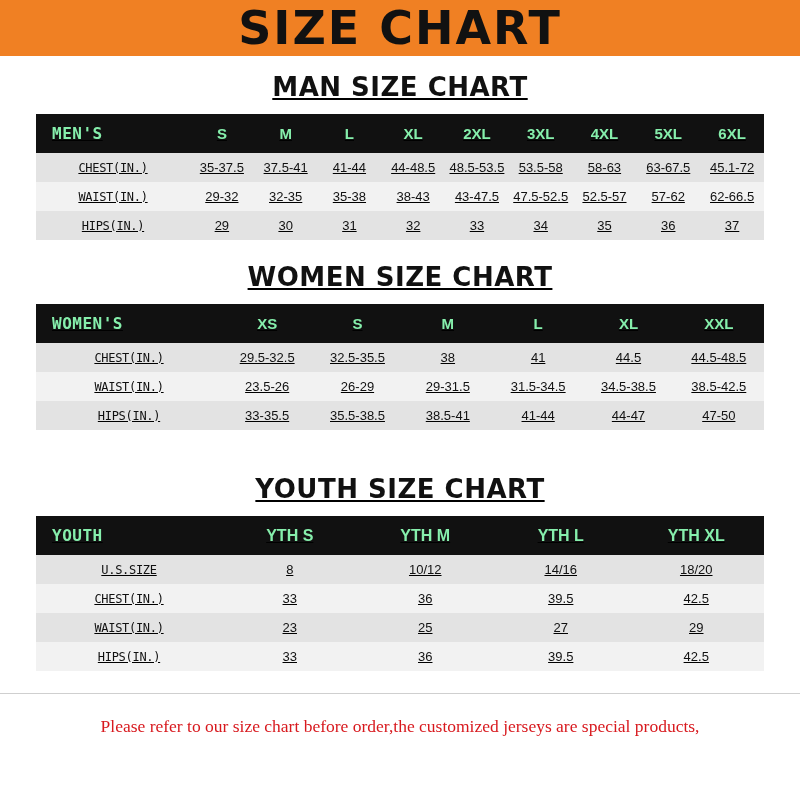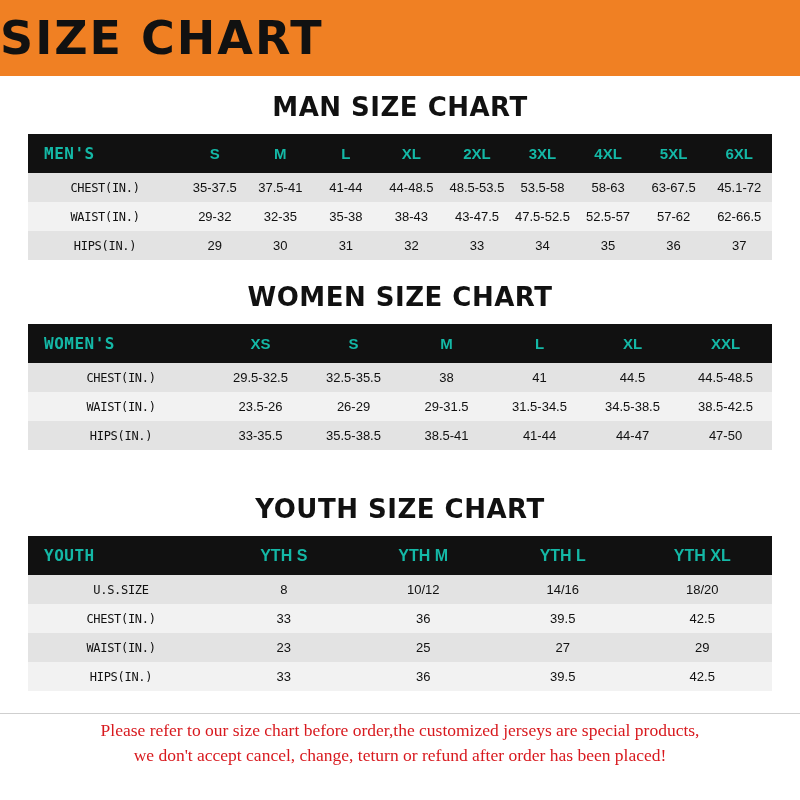--- a/index.html
+++ b/index.html
@@ -15,36 +15,38 @@
   }
   .page {
     width: 800px;
     height: 800px;
     position: relative;
     background: #ffffff;
     box-sizing: border-box;
   }
   .banner {
     width: 100%;
-    height: 76px;
+    height: 56px;
     background: #f08023;
     display: flex;
     align-items: center;
+    justify-content: center;
   }
   .banner-title {
     font-family: "DejaVu Sans", sans-serif;
     font-weight: bold;
     font-size: 46px;
     letter-spacing: 2px;
     color: #111111;
     line-height: 1;
   }
   .content {
-    padding: 0 28px;
+    padding: 0 36px;
     box-sizing: border-box;
+    text-decoration: underline;
   }
   .section-title {
     text-align: center;
     font-family: "DejaVu Sans", sans-serif;
     font-weight: bold;
     font-size: 26px;
     color: #111111;
     letter-spacing: 0.5px;
   }
   .t-man { margin-top: 16px; margin-bottom: 12px; }
@@ -60,21 +62,21 @@
     text-align: center;
     font-size: 13px;
     color: #111111;
     padding: 7px 2px;
     font-family: "Liberation Sans", sans-serif;
   }
   table.size thead tr {
     background: #111111;
   }
   table.size thead th {
-    color: #14b8a6;
+    color: #86efac;
     font-weight: bold;
     font-size: 15px;
     padding: 10px 2px;
   }
   table.size thead th.corner {
     text-align: left;
     padding-left: 16px;
     font-family: "DejaVu Sans Mono", monospace;
     font-weight: bold;
     font-size: 16px;
@@ -91,21 +93,21 @@
 
   .men-head th.corner { width: 136px; }
   .women-head th.corner { width: 168px; }
   .youth-head th.corner { width: 168px; }
 
   .youth table.size thead th { font-size: 16px; }
 
   .notice {
     margin-top: 22px;
     border-top: 1px solid #cfcfcf;
-    padding: 4px 26px 0 26px;
+    padding: 20px 26px 0 26px;
     text-align: center;
     color: #d8191e;
     font-family: "Liberation Serif", serif;
     font-size: 17.5px;
     line-height: 1.45;
   }
   .notice .line { display: block; }
 </style>
 </head>
 <body>
@@ -264,16 +266,15 @@
             <td>42.5</td>
           </tr>
         </tbody>
       </table>
     </div>
 
   </div>
 
   <div class="notice">
     <span class="line">Please refer to our size chart before order,the customized jerseys are special products,</span>
-    <span class="line">we don't accept cancel, change, teturn or refund after order has been placed!</span>
   </div>
 
 </div>
 
 </body></html>

